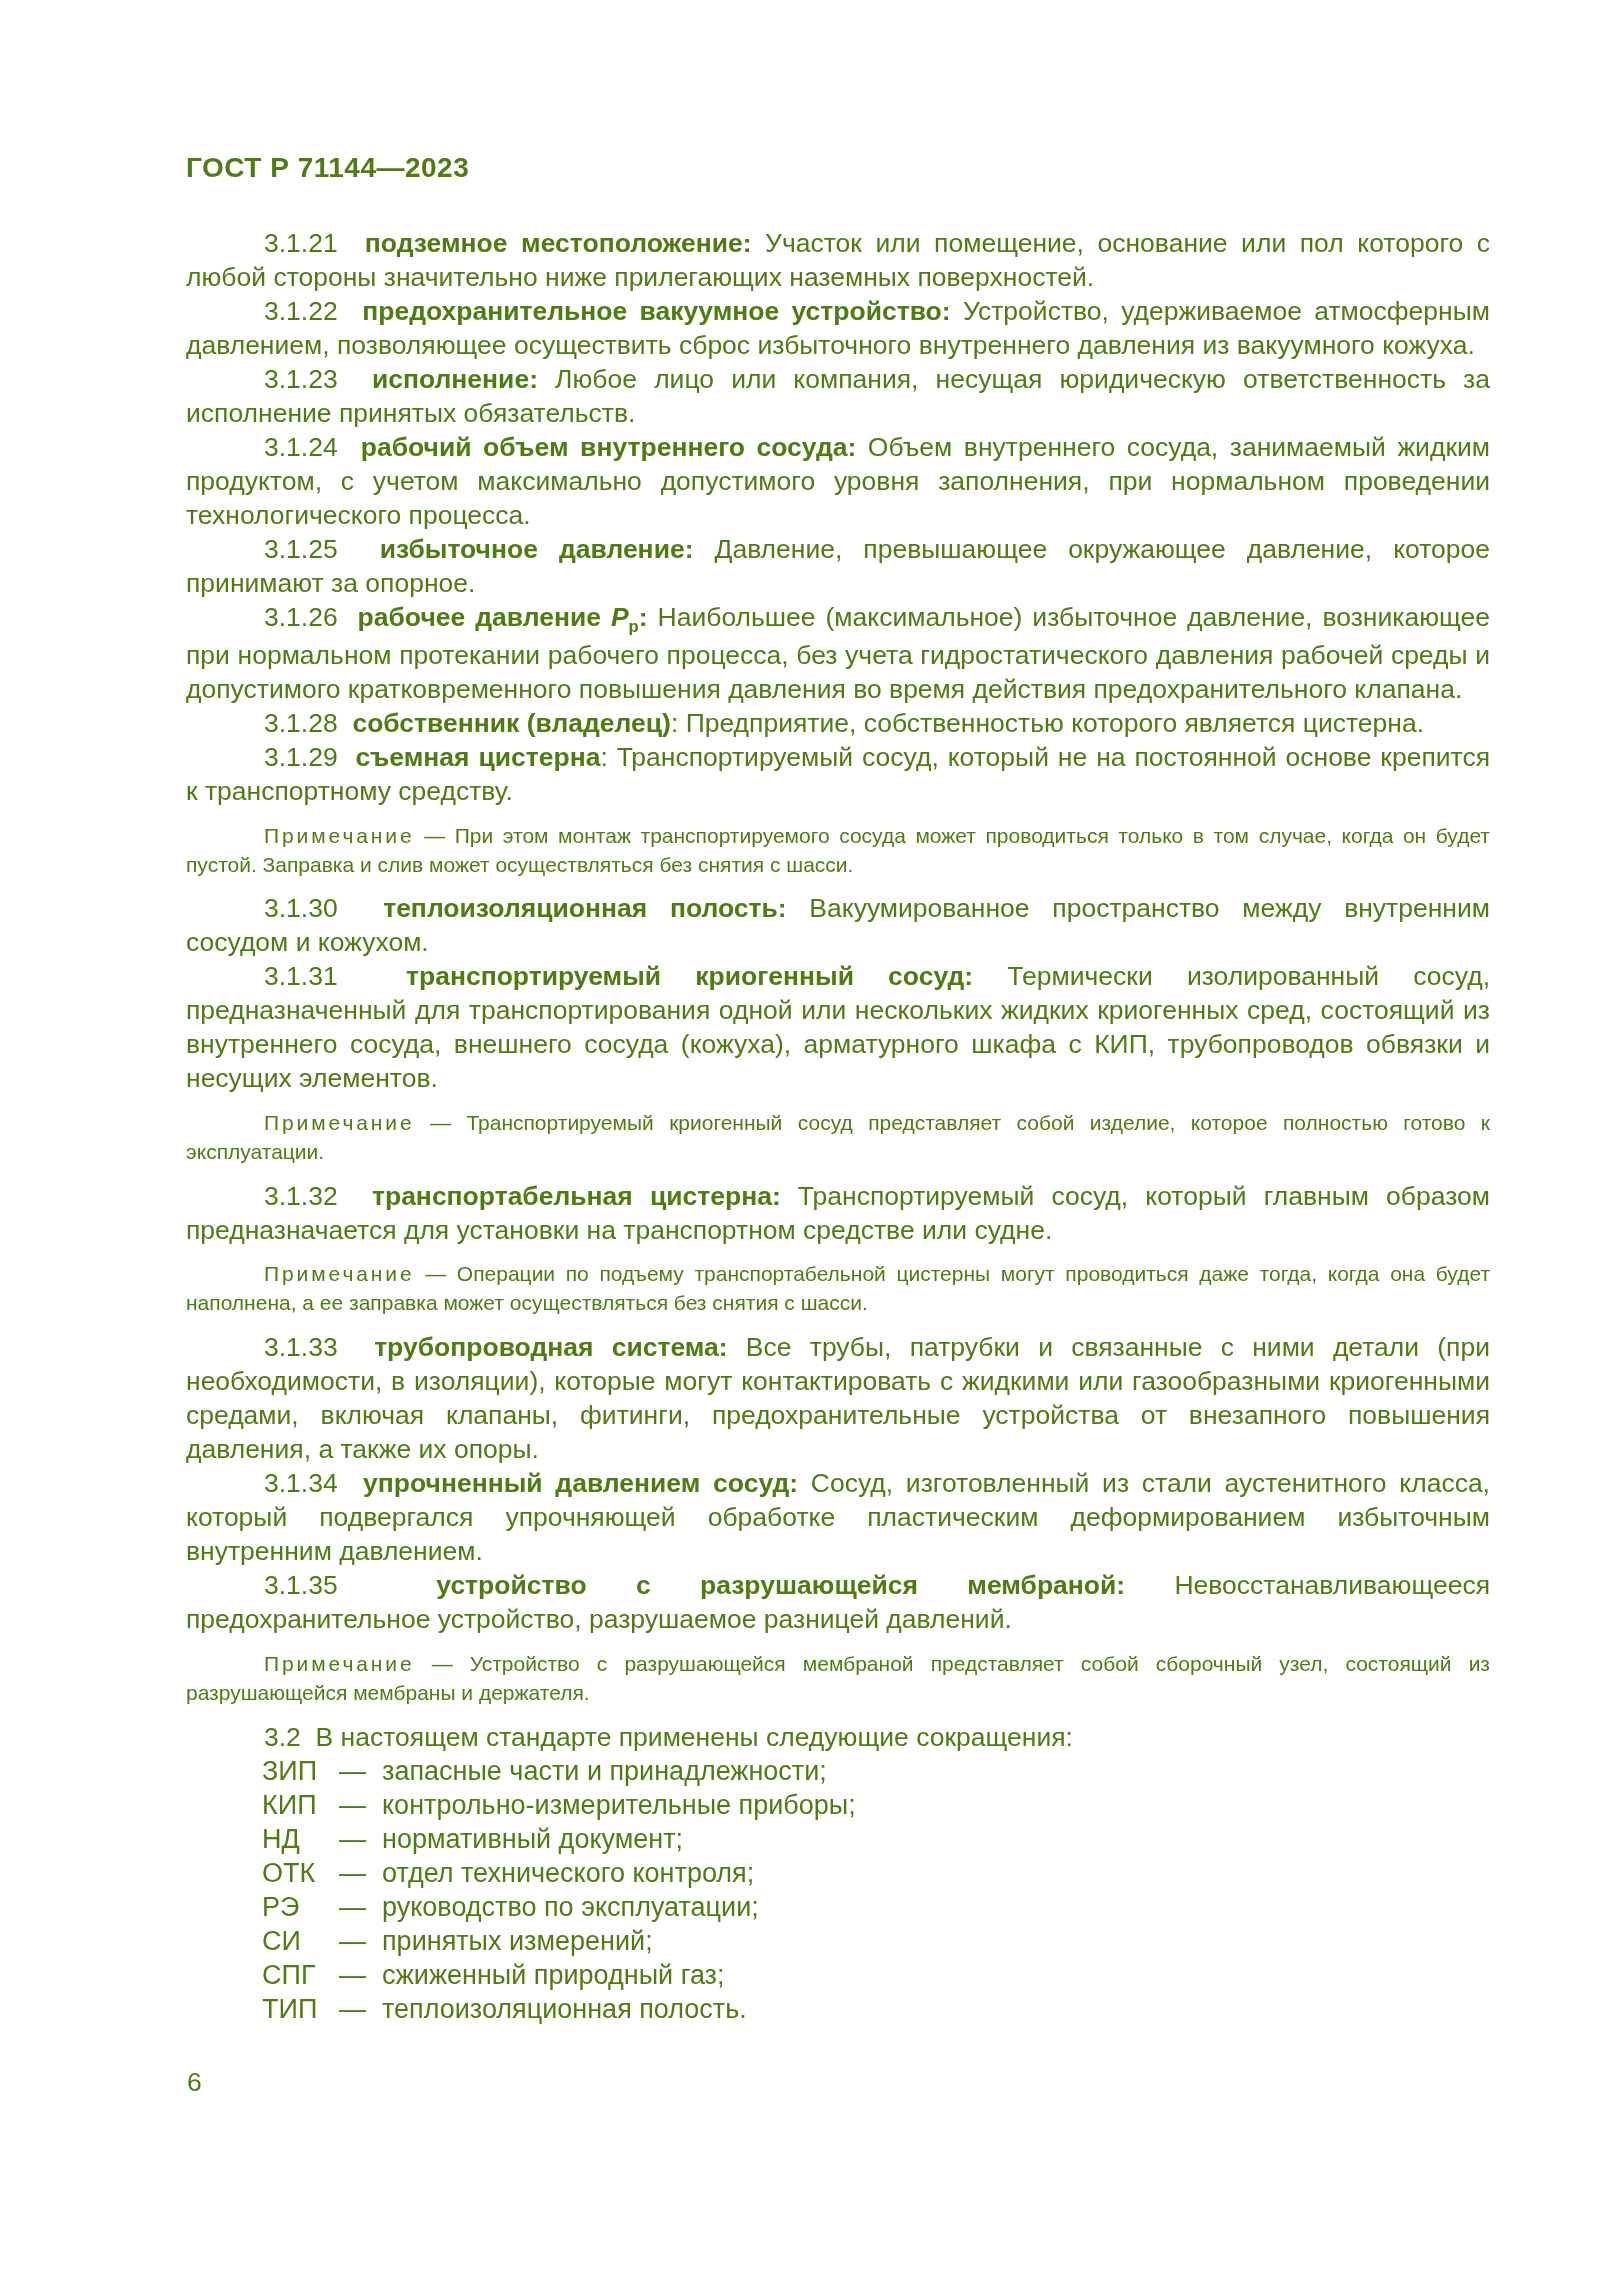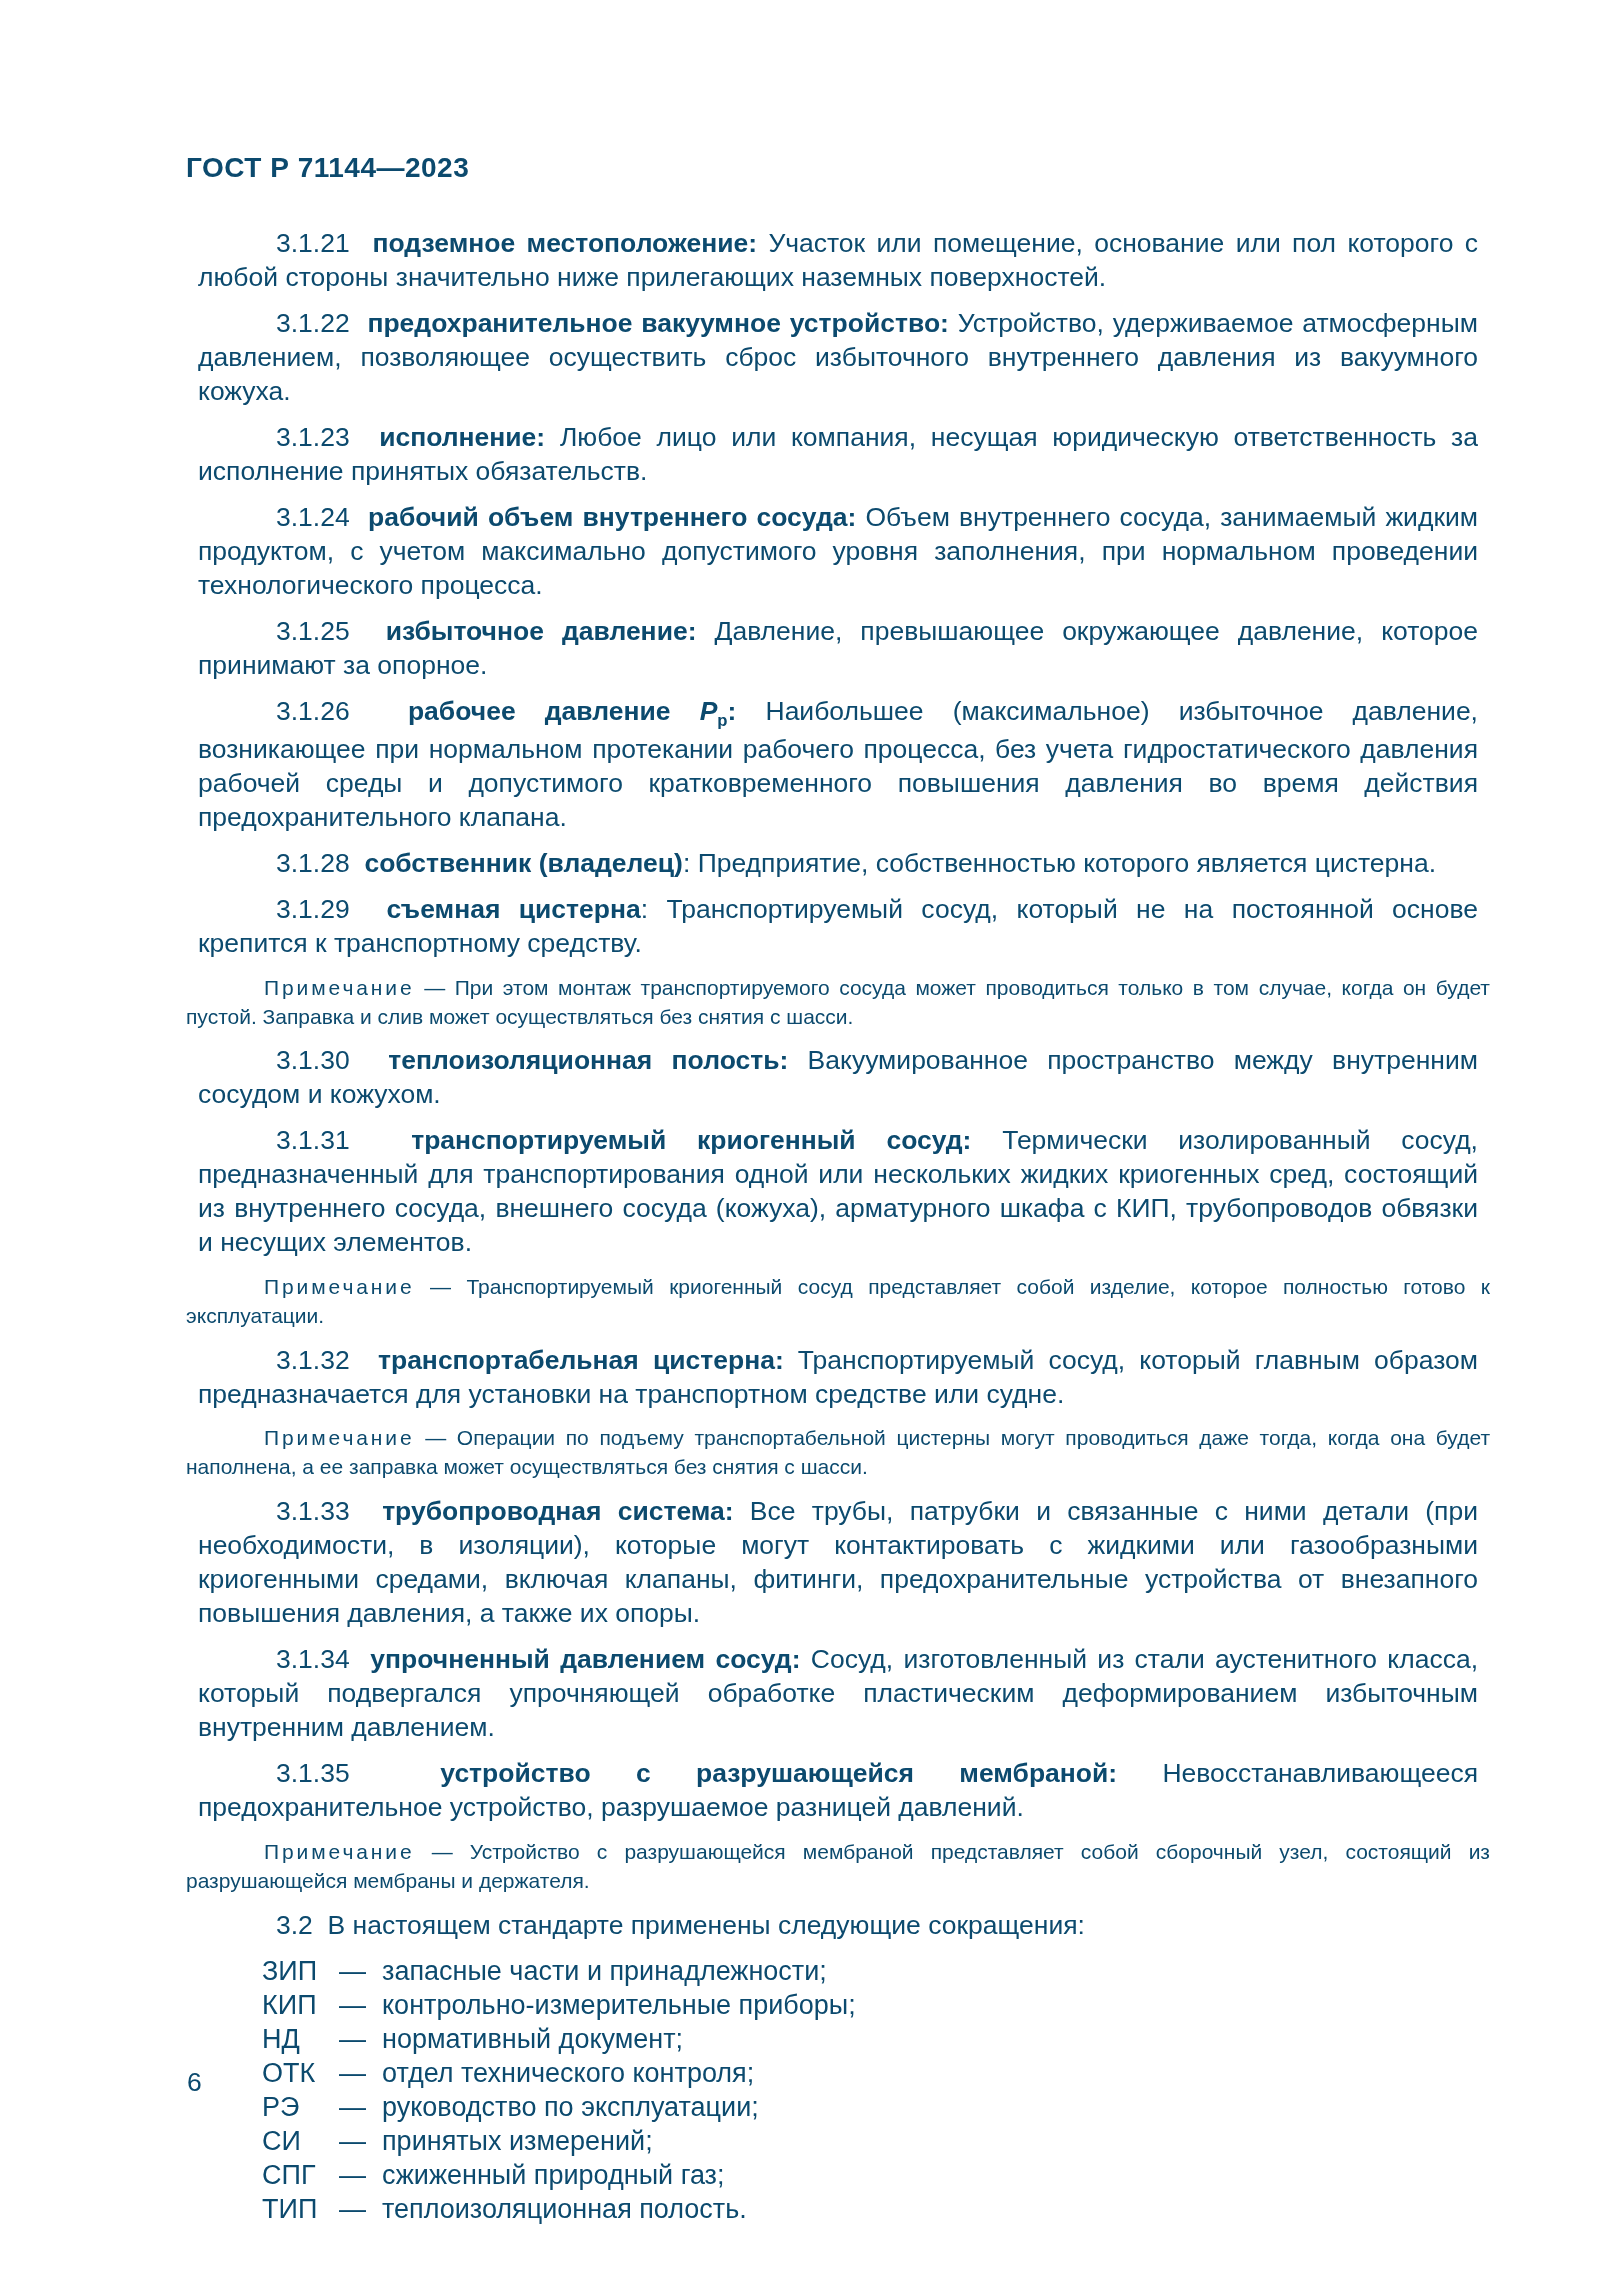--- a/index.html
+++ b/index.html
@@ -3,41 +3,41 @@
 <meta charset="utf-8">
 <style>
   html, body { margin: 0; padding: 0; background: #ffffff; }
   .page {
     position: relative;
     width: 1544px;
     height: 2293px;
     background: #ffffff;
     overflow: hidden;
     font-family: "Liberation Sans", "DejaVu Sans", sans-serif;
-    color: #0c4a6e;
+    color: #4d7c0f;
   }
   .content {
     position: absolute;
     left: 186px;
     top: 150px;
     width: 1304px;
   }
   .doc-header {
     font-size: 28px;
     font-weight: bold;
     line-height: 35px;
     letter-spacing: 0.5px;
     margin-bottom: 41px;
   }
   .para {
     font-size: 26.5px;
     line-height: 34px;
     text-align: justify;
     text-indent: 78px;
-    margin: 12px;
+    margin: 0;
   }
   .para.mt { margin-top: 11.8px; }
   .note {
     font-size: 21px;
     line-height: 29px;
     text-align: justify;
     text-indent: 78px;
     margin: 12.7px 0;
   }
   .note-label { letter-spacing: 2.9px; }

